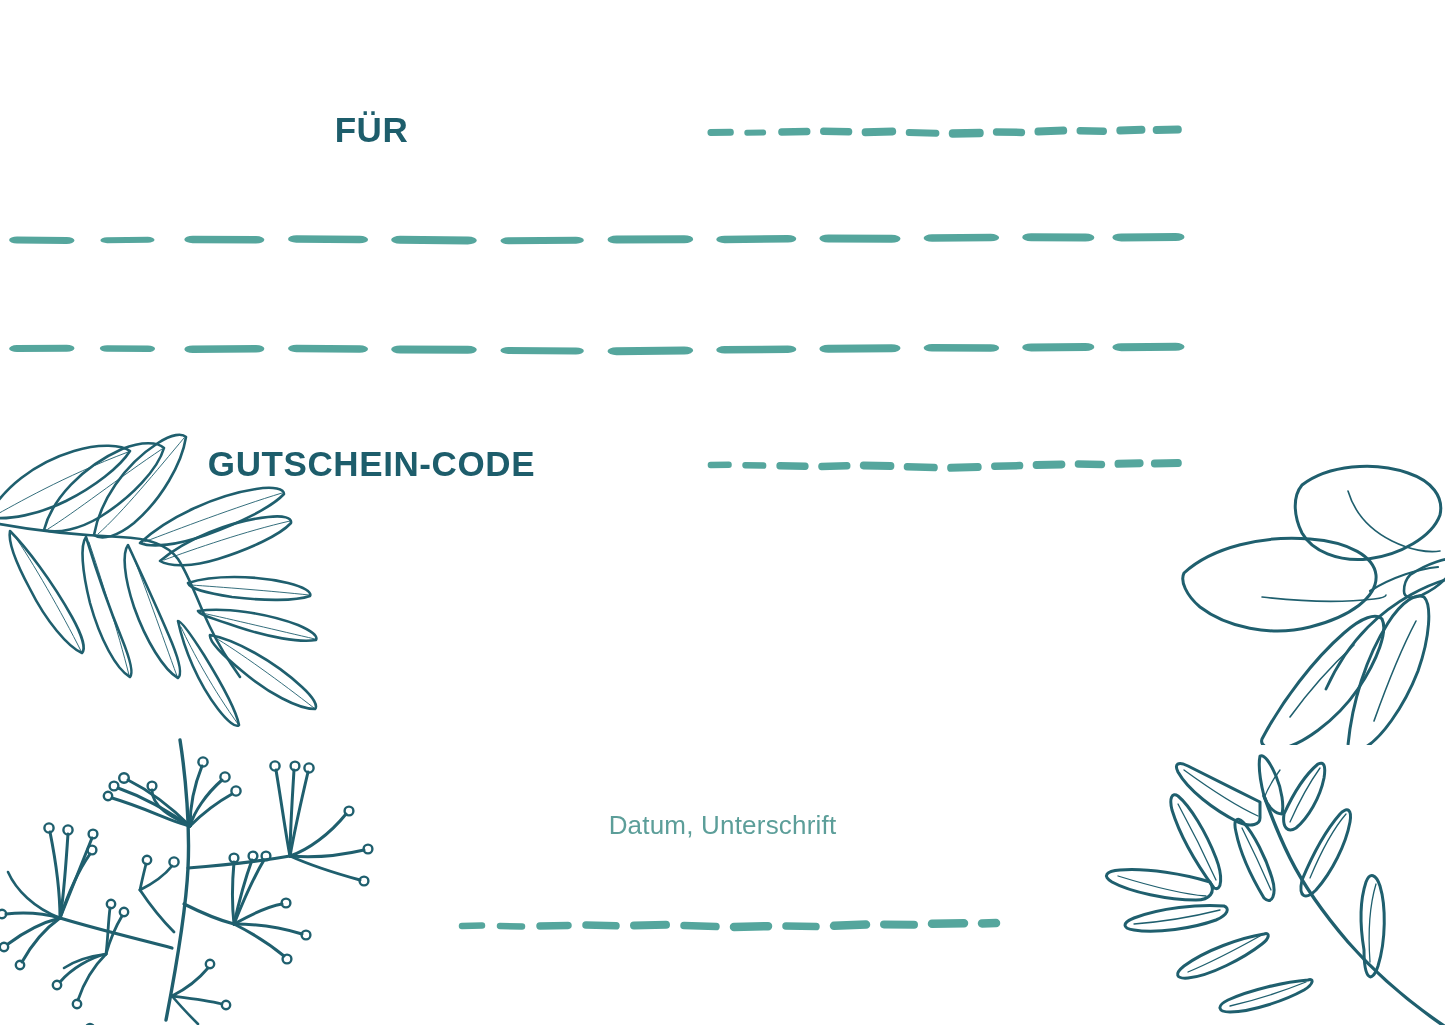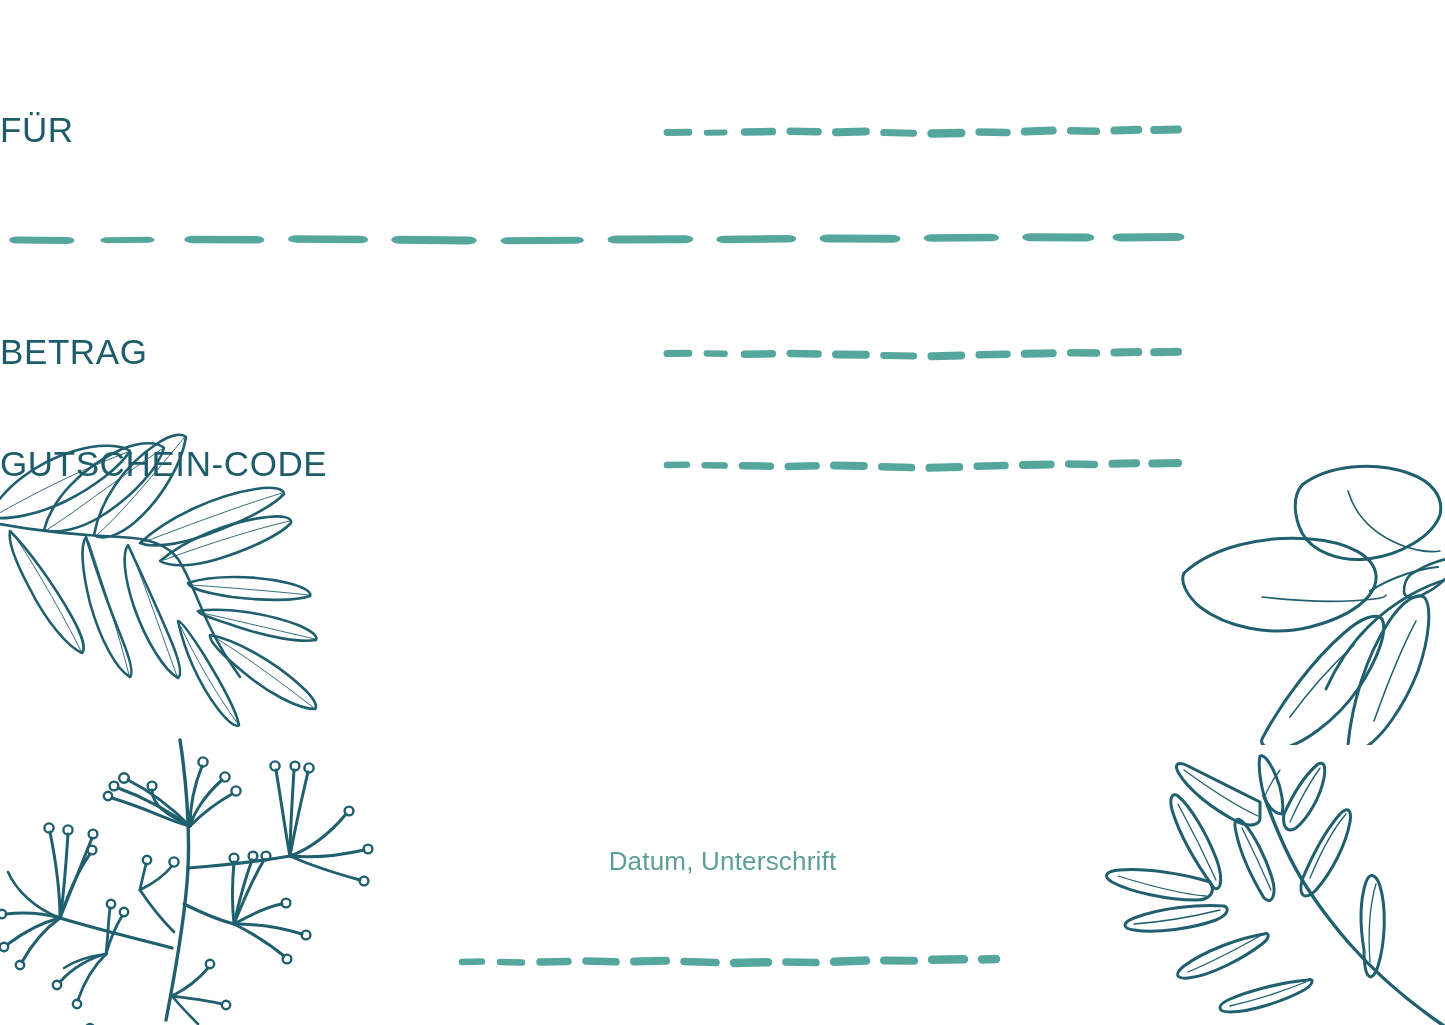--- a/index.html
+++ b/index.html
@@ -40,28 +40,29 @@
   .form-row {
     position: absolute;
     display: flex;
     align-items: center;
     left: 0;
     width: 1180px;
   }
   .row-label {
     flex: 0 0 auto;
     width: 655px;
-    text-align: left;
+    text-align: center;
     color: #1d5d6b;
     font-size: 35px;
-    font-weight: 400;
+    font-weight: 700;
     letter-spacing: 0.6px;
     line-height: 1;
     white-space: nowrap;
     font-family: "Liberation Sans", sans-serif;
+    padding-left: 44px;
   }
   .row-rule {
     flex: 1 1 auto;
     position: relative;
     height: 26px;
     margin-left: 8px;
   }
   .row-rule svg { position: absolute; left: 0; top: 0; width: 100%; height: 100%; overflow: visible; }
 
   #row-fuer   { top: 112px; }
@@ -69,21 +70,20 @@
   #row-betrag { top: 334px; }
   #row-code   { top: 446px; }
 
   
   #signature-block {
     position: absolute;
     left: 0;
     top: 812px;
     width: 1445px;
     text-align: center;
-    margin-top: 36px;
   }
   #signature-caption {
     color: #5c9e99;
     font-size: 26px;
     font-weight: 400;
     letter-spacing: 0.2px;
     line-height: 1;
     font-family: "Liberation Sans", sans-serif;
   }
   #signature-rule {
@@ -340,21 +340,20 @@
           <path d="M318 15.4 L346 14.8" stroke-width="7.5"></path>
           <path d="M364 14.4 L392 14.8" stroke-width="8"></path>
           <path d="M410 14.0 L436 13.6" stroke-width="7.5"></path>
           <path d="M454 13.2 L478 13.6" stroke-width="8"></path>
           <path d="M494 13.4 L518 13.0" stroke-width="8"></path>
         </svg>
       </div>
     </div>
 
     <div class="form-row" id="row-betrag">
-      <div class="row-label">BETRAG</div>
       <div class="row-rule">
         <svg viewBox="0 0 520 26" preserveAspectRatio="none" xmlns="http://www.w3.org/2000/svg" stroke="#55a69d" stroke-linecap="round" fill="none">
           <path d="M4 14.6 L26 14.2" stroke-width="7"></path>
           <path d="M44 14.4 L62 14.8" stroke-width="6.5"></path>
           <path d="M82 15.2 L110 14.8" stroke-width="7.5"></path>
           <path d="M128 14.4 L156 15.0" stroke-width="7.5"></path>
           <path d="M174 15.4 L204 15.8" stroke-width="8"></path>
           <path d="M222 16.4 L252 17.0" stroke-width="7"></path>
           <path d="M270 17.2 L300 16.4" stroke-width="8"></path>
           <path d="M318 15.8 L346 15.2" stroke-width="7.5"></path>

